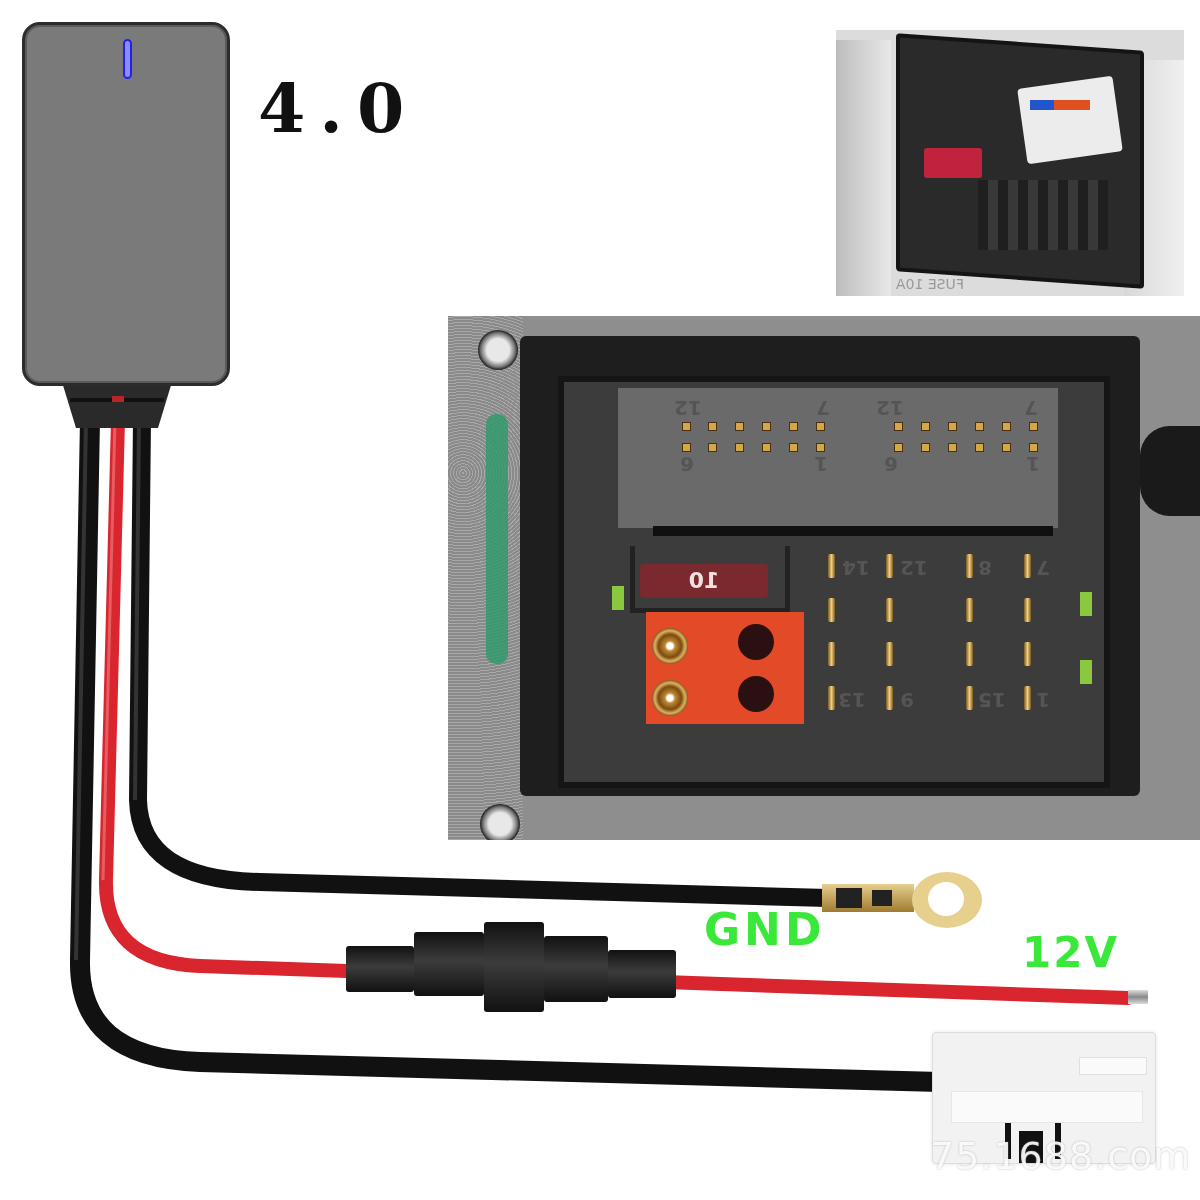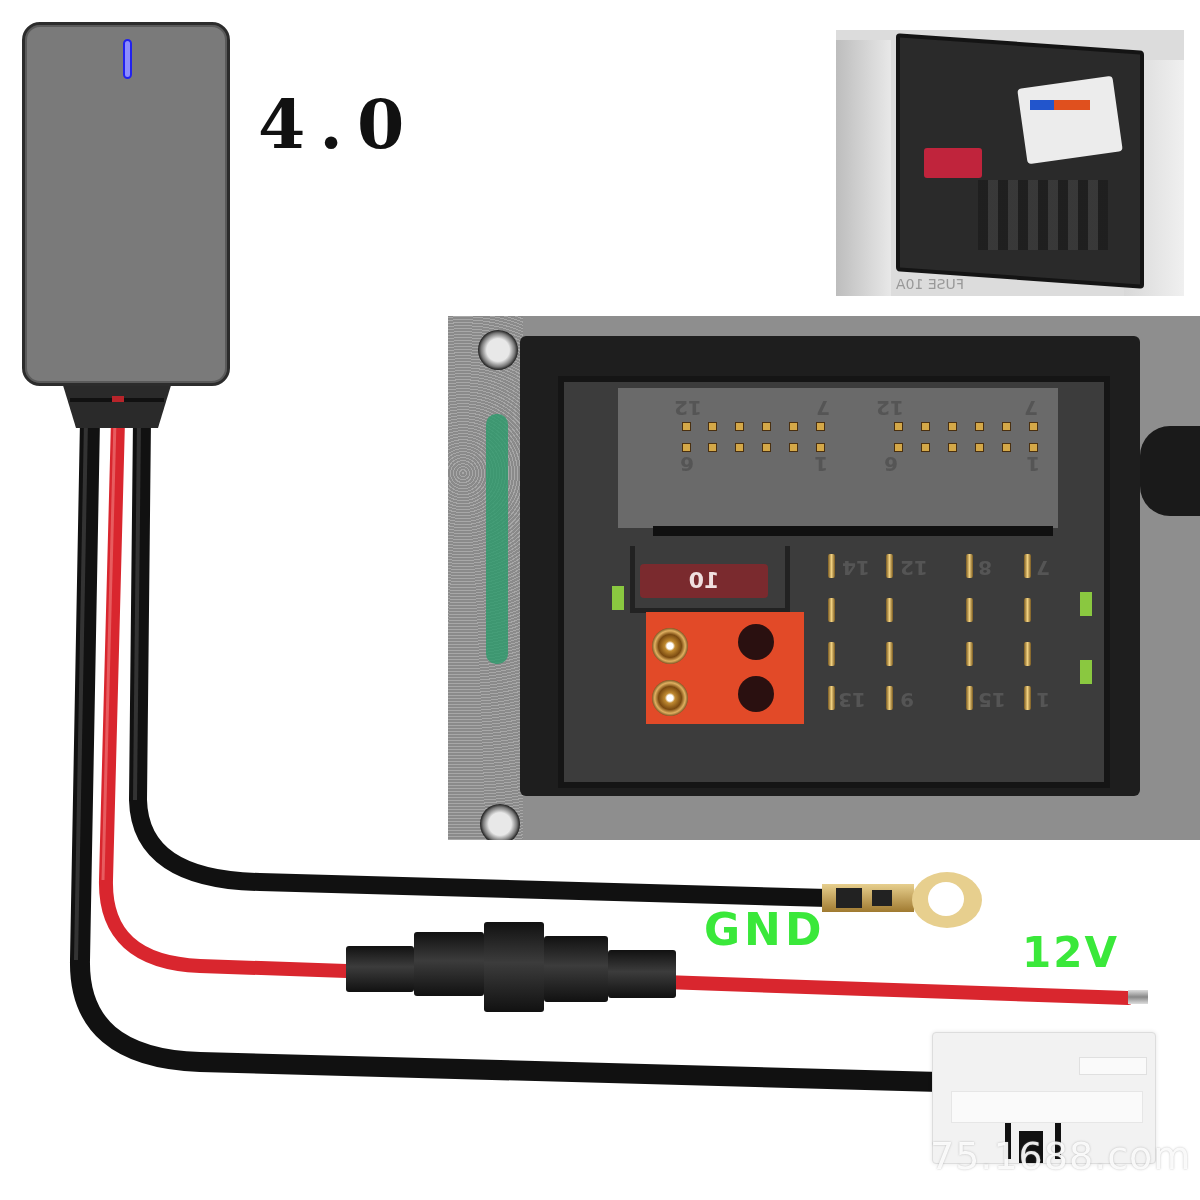--- a/index.html
+++ b/index.html
@@ -1,21 +1,21 @@
 <!DOCTYPE html>
 <html><head>
 <meta charset="utf-8">
 <style>
   html, body { margin:0; padding:0; }
   body { width:1200px; height:1200px; background:#ffffff; position:relative; overflow:hidden; font-family:"DejaVu Sans", sans-serif; }
   .abs { position:absolute; }
 
   
   .title { left:258px; top:72px; font-family:"DejaVu Serif", serif; font-weight:bold; font-size:68px; line-height:72px; color:#111; letter-spacing:3px; }
-  .title .line2 { display:block; letter-spacing:14px;margin-top:16px; }
+  .title .line2 { display:block; letter-spacing:14px; }
 
   
   .module { left:22px; top:22px; width:202px; height:358px; background:#7a7a7a; border:3px solid #2c2c2c; border-radius:18px; box-shadow: inset 0 0 0 2px #5a5a5a; }
   .module .led { position:absolute; left:98px; top:14px; width:9px; height:40px; background:#8c8cff; border:2px solid #2222ee; border-radius:6px; box-sizing:border-box; }
 
   
   .inset { left:836px; top:30px; width:348px; height:266px; background:#dcdcdc; overflow:hidden; }
   .inset .left-wall { position:absolute; left:0; top:10px; width:55px; height:256px; background:linear-gradient(90deg,#bdbdbd,#e8e8e8); }
   .inset .right-wall { position:absolute; right:0; top:30px; width:60px; height:236px; background:linear-gradient(90deg,#d8d8d8,#f0f0f0); }
   .inset .socket { position:absolute; left:60px; top:12px; width:240px; height:230px; background:#2a2a2a; border:4px solid #141414; border-radius:4px; transform:skewY(4deg); }

